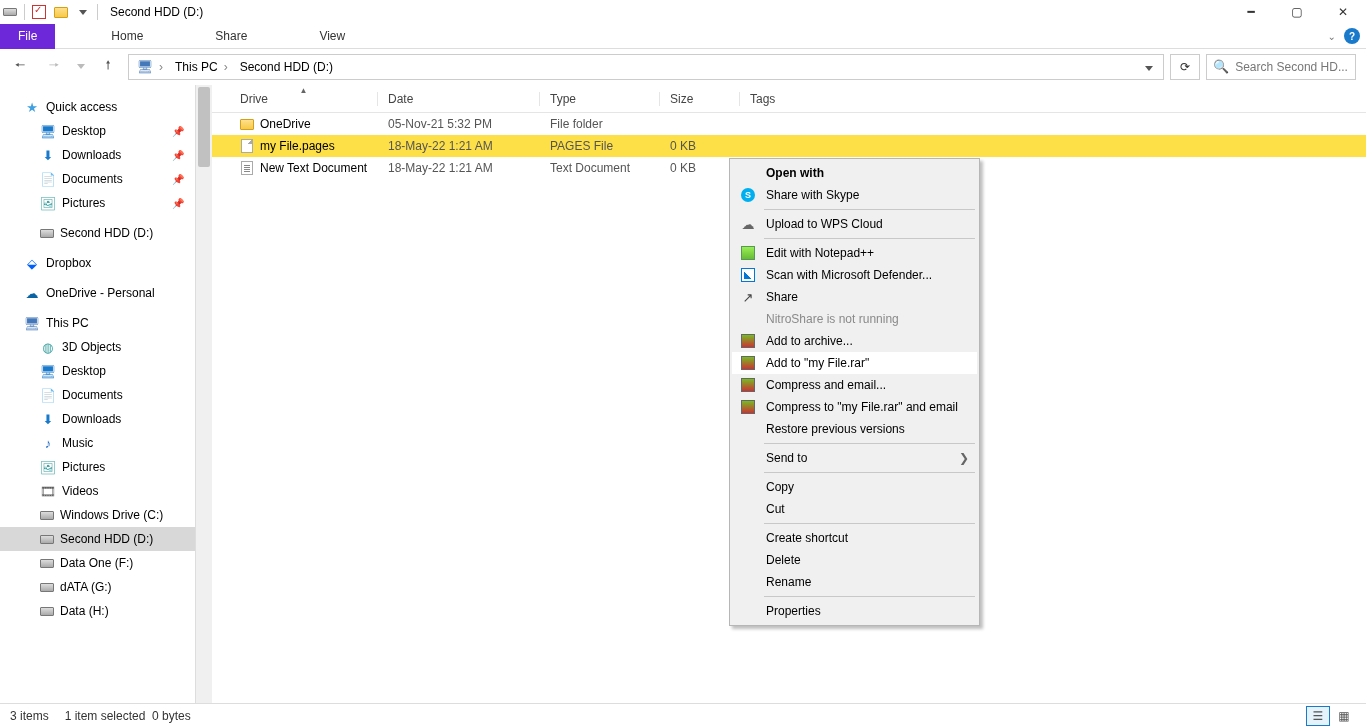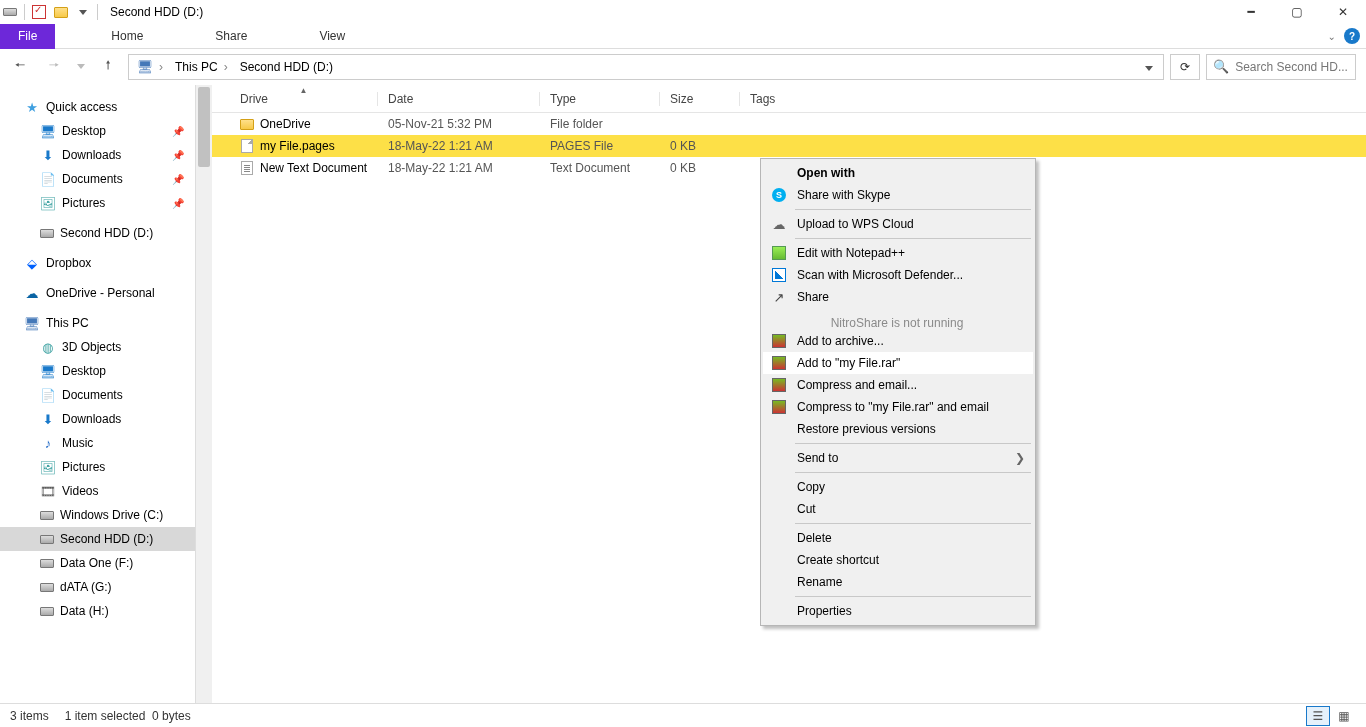--- a/index.html
+++ b/index.html
@@ -62,25 +62,25 @@
   .cell.name { width: 148px; display: flex; align-items: center; gap: 6px; }
   .cell.date { width: 162px; color: #555; } .cell.type { width: 120px; color: #555; } .cell.size { width: 80px; color: #555; }
   .file-ic { width: 14px; height: 14px; display: inline-flex; align-items: center; justify-content: center; }
   .folder-ic { width: 14px; height: 11px; background: linear-gradient(#ffe08a,#f7c948); border: 1px solid #d4a017; border-radius: 1px; }
   .blank-ic { width: 12px; height: 14px; background: #fff; border: 1px solid #aaa; position: relative; }
   .blank-ic::after { content:""; position:absolute; top:0; right:0; width:4px; height:4px; background:linear-gradient(135deg,#fff 50%,#aaa 50%); }
   .txt-ic { width: 12px; height: 14px; background: #fff; border: 1px solid #aaa; position: relative; }
   .txt-ic::before { content:""; position:absolute; left:2px; right:2px; top:3px; height:1px; background:#888; box-shadow:0 2px #888,0 4px #888,0 6px #888; }
 
   
-  .ctx-menu { position: absolute; left: 760px; top: 158px; width: 276px; background: #f0f0f0; border: 1px solid #b6b6b6; box-shadow: 3px 3px 3px rgba(0,0,0,.25); padding: 3px 2px; }
+  .ctx-menu { position: absolute; left: 729px; top: 158px; width: 251px; background: #f0f0f0; border: 1px solid #b6b6b6; box-shadow: 3px 3px 3px rgba(0,0,0,.25); padding: 3px 2px; }
   .ctx-item { height: 22px; display: flex; align-items: center; gap: 8px; padding: 0 8px 0 6px; }
   .ctx-item.hov { background: #fff; }
   .ctx-ic { width: 20px; height: 16px; display: flex; align-items: center; justify-content: center; font-size: 12px; }
-  .ctx-item.dis { color: #8a8a8a; flex-direction: column; }
+  .ctx-item.dis { color: #8a8a8a; }
   .ctx-item.bold { font-weight: 600; }
   .ctx-sep { height: 1px; background: #c8c8c8; margin: 3px 2px 3px 32px; }
   .ctx-exp { margin-left: auto; color: #666; }
 
   
   .status { position: absolute; bottom: 0; left: 0; right: 0; height: 24px; border-top: 1px solid #ddd; display: flex; align-items: center; padding: 0 10px; gap: 16px; color: #333; }
   .status .right { margin-left: auto; display: flex; gap: 2px; }
   .view-btn { width: 24px; height: 20px; border: 1px solid rgba(0,0,0,0); display: flex; align-items: center; justify-content: center; color: #555; }
   .view-btn.act { border-color: #1979ca; background: #e5f1fb; }
 
@@ -386,25 +386,25 @@
       <span class="ctx-ic"></span>
       <span>Copy</span>
     </div>
   <div class="ctx-item">
       <span class="ctx-ic"></span>
       <span>Cut</span>
     </div>
   <div class="ctx-sep"></div>
   <div class="ctx-item">
       <span class="ctx-ic"></span>
+      <span>Create shortcut</span>
+    </div>
+  <div class="ctx-item">
+      <span class="ctx-ic"></span>
       <span>Delete</span>
-    </div>
-  <div class="ctx-item">
-      <span class="ctx-ic"></span>
-      <span>Create shortcut</span>
     </div>
   <div class="ctx-item">
       <span class="ctx-ic"></span>
       <span>Rename</span>
     </div>
   <div class="ctx-sep"></div>
   <div class="ctx-item">
       <span class="ctx-ic"></span>
       <span>Properties</span>
     </div>

